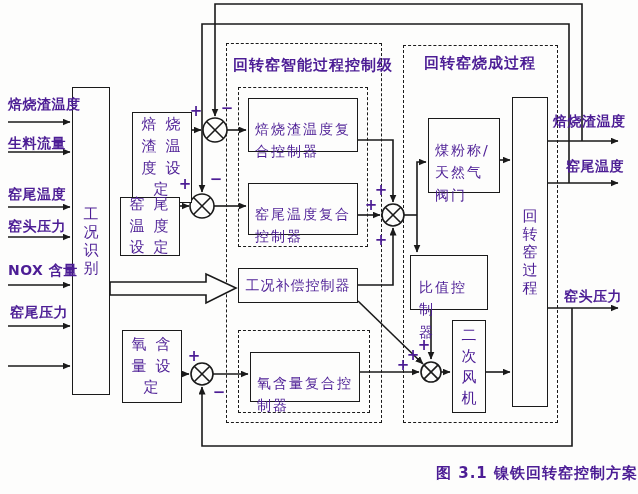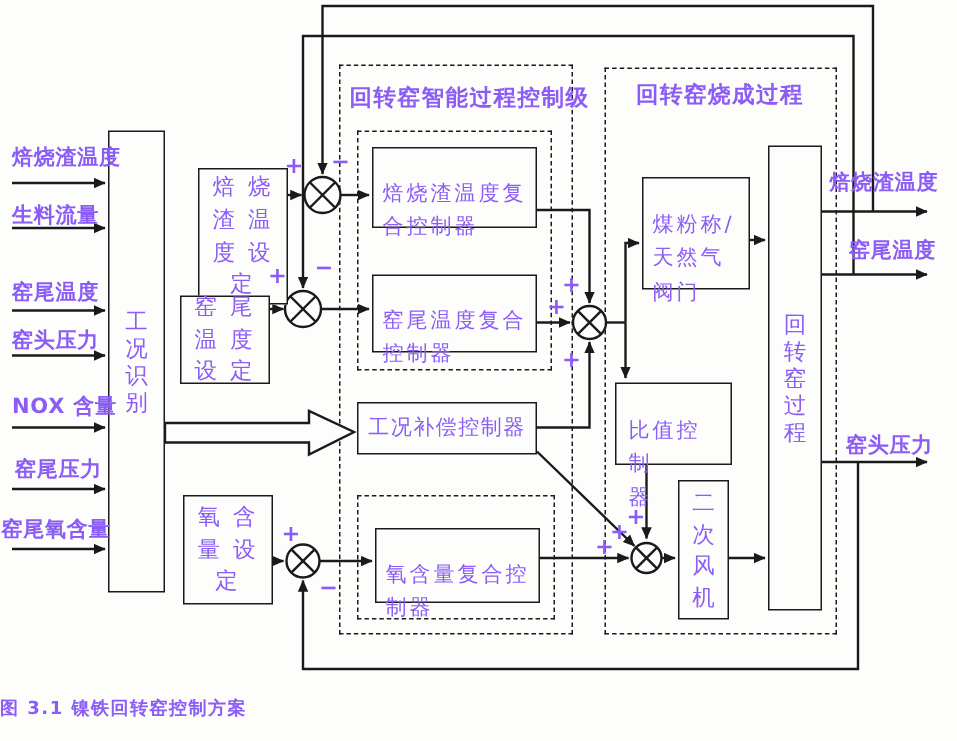--- a/index.html
+++ b/index.html
@@ -1,18 +1,18 @@
 <!DOCTYPE html>
 <html><head>
 <meta charset="utf-8">
 <style>
   html,body{margin:0;padding:0;background:#fff;}
   #canvas{
     position:relative;width:638px;height:494px;background:#fdfdfc;
-    font-family:"DejaVu Sans",sans-serif;color:#8b5cf6;overflow:hidden;
+    font-family:"DejaVu Sans",sans-serif;color:#4c1d95;overflow:hidden;
   }
   #wires{position:absolute;left:0;top:0;z-index:1;}
   .box{
     position:absolute;z-index:2;background:#fdfdfc;border:1.6px solid #1a1a1a;
     display:flex;align-items:center;justify-content:center;text-align:center;
     white-space:pre-line;font-size:14px;line-height:1.5;letter-spacing:2px;
     box-sizing:border-box;
   }
   .box.lft{align-items:flex-start;justify-content:flex-start;text-align:left;padding:20px 6px;}
   .dashed{
@@ -25,22 +25,22 @@
   }
   .iolabel{
     position:absolute;z-index:2;font-size:14px;font-weight:600;letter-spacing:0.5px;
     white-space:nowrap;
   }
   .sign{
     position:absolute;z-index:3;font-size:15px;font-weight:bold;
     transform:translate(-50%,-50%);line-height:1;
   }
   .caption{
-    position:absolute;left:0;right:0;top:464px;text-align:left;z-index:2;
-    font-size:12px;font-weight:bold;letter-spacing:1px;
+    position:absolute;left:0;right:0;top:464px;text-align:right;z-index:2;
+    font-size:15px;font-weight:bold;letter-spacing:1px;
   }
   .vtext{line-height:1.2;}
 </style>
 </head>
 <body>
 
 <div id="canvas">
 
   <svg id="wires" width="638" height="494" viewBox="0 0 638 494">
     <defs>
@@ -167,21 +167,20 @@
 窑
 过
 程</div>
 
   <span class="iolabel" style="left:8px;top:96px;">焙烧渣温度</span>
   <span class="iolabel" style="left:8px;top:135px;">生料流量</span>
   <span class="iolabel" style="left:8px;top:186px;">窑尾温度</span>
   <span class="iolabel" style="left:8px;top:218px;">窑头压力</span>
   <span class="iolabel" style="left:8px;top:262px;">NOX 含量</span>
   <span class="iolabel" style="left:10px;top:304px;">窑尾压力</span>
-  <span class="iolabel" style="left:1px;top:344px;">窑尾氧含量</span>
 
   <span class="iolabel" style="left:553px;top:113px;">焙烧渣温度</span>
   <span class="iolabel" style="left:566px;top:158px;">窑尾温度</span>
   <span class="iolabel" style="left:564px;top:288px;">窑头压力</span>
 
   <span class="sign" style="left:196px;top:111px;">+</span>
   <span class="sign" style="left:227px;top:108px;">−</span>
   <span class="sign" style="left:185px;top:184px;">+</span>
   <span class="sign" style="left:216px;top:179px;">−</span>
   <span class="sign" style="left:194px;top:356px;">+</span>

